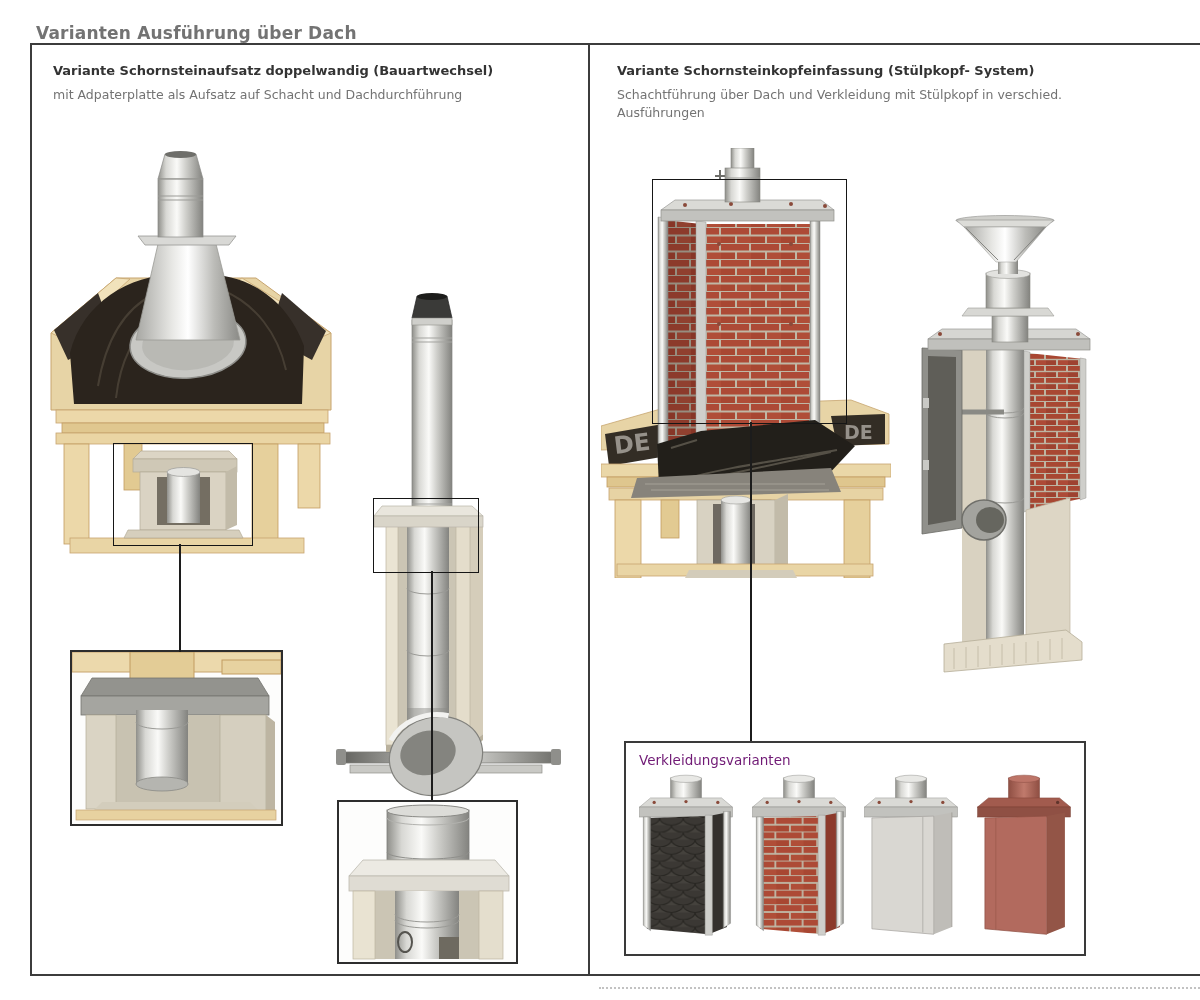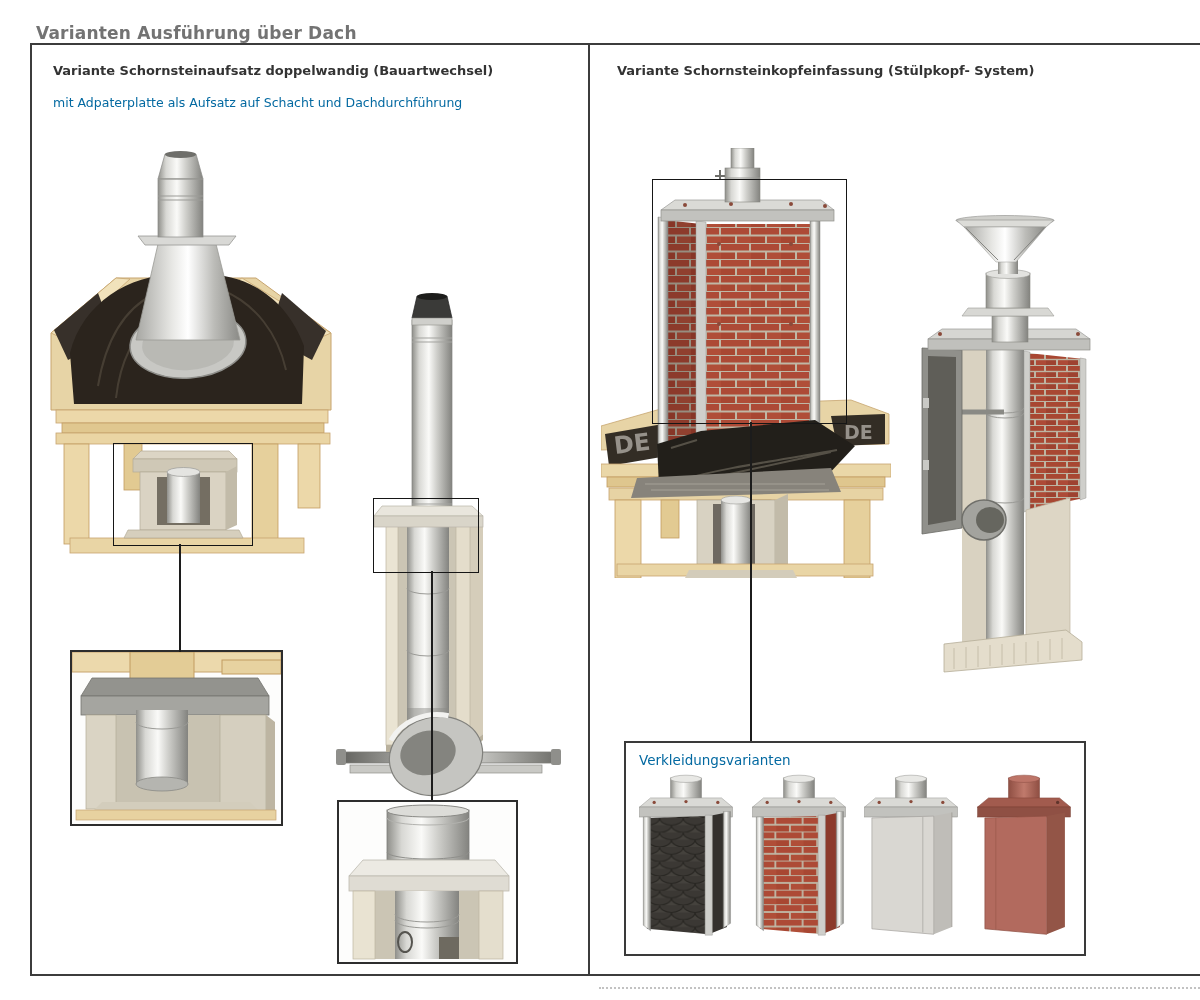--- a/index.html
+++ b/index.html
@@ -4,27 +4,27 @@
 <style>
   html,body{margin:0;padding:0;background:#ffffff;}
   body{width:1200px;height:1000px;position:relative;font-family:"DejaVu Sans","Liberation Sans",sans-serif;overflow:hidden;}
   .page-title{position:absolute;left:36px;top:12px;font-size:17px;font-weight:bold;color:#737373;letter-spacing:.2px;}
   .panel{position:absolute;border:2px solid #3c3c3c;background:#ffffff;box-sizing:border-box;}
   .panel-left{left:30px;top:43px;width:582px;height:933px;}
   .panel-right{left:588px;top:43px;width:676px;height:933px;}
   .panel-header{position:absolute;left:21px;top:18px;}
   .panel-right .panel-header{left:27px;}
   .panel-title{font-size:13px;font-weight:bold;color:#333333;}
-  .panel-subtitle{font-size:12.5px;color:#0369a1;margin-top:16px;line-height:1.45;max-width:500px;}
+  .panel-subtitle{font-size:12.5px;color:#737373;margin-top:8px;line-height:1.45;max-width:500px;}
   .figure{position:absolute;}
   .framed{position:absolute;border:2px solid #2d2d2d;background:#fff;box-sizing:content-box;}
   .callout{position:absolute;border:1px solid #161616;}
   .vline{position:absolute;width:2px;background:#1c1c1c;}
   .variants-box{position:absolute;border:2px solid #3a3a3a;background:#fff;box-sizing:border-box;}
-  .variants-label{font-size:13.5px;color:#0369a1;margin:9px 0 0 13px;}
+  .variants-label{font-size:13.5px;color:#701a75;margin:9px 0 0 13px;}
   .variants-row{display:flex;justify-content:space-between;align-items:flex-end;padding:2px 10px 0 10px;}
   .bottom-rule{position:absolute;left:599px;top:987px;width:601px;border-top:2px dotted #c2c2c2;}
   svg{display:block;}
 </style>
 </head>
 <body>
 
 <svg width="0" height="0" style="position:absolute" aria-hidden="true">
   <defs>
     <linearGradient id="gMetal" x1="0" y1="0" x2="1" y2="0">
@@ -188,20 +188,21 @@
 
   <div class="callout" style="left:81px;top:398px;width:138px;height:101px"></div>
   <div class="vline" style="left:147px;top:499px;height:108px"></div>
   <div class="callout" style="left:341px;top:453px;width:104px;height:73px"></div>
   <div class="vline" style="left:399px;top:526px;height:229px"></div>
 </section>
 
 <section class="panel panel-right">
   <div class="panel-header">
     <div class="panel-title">Variante Schornsteinkopfeinfassung (Stülpkopf- System)</div>
+    <div class="panel-subtitle">Schachtführung über Dach und Verkleidung mit Stülpkopf in verschied. Ausführungen</div>
   </div>
 
   <svg class="figure" style="left:11px;top:103px" width="290" height="430" viewBox="0 0 290 430">
     <rect x="8" y="340" width="274" height="12" fill="#e7d3a4" stroke="#c7a46f" stroke-width="0.8"></rect>
     <rect x="14" y="352" width="26" height="78" fill="#ecd8a9" stroke="#c29c60" stroke-width="0.8"></rect>
     <rect x="243" y="352" width="26" height="78" fill="#e6d09c" stroke="#c29c60" stroke-width="0.8"></rect>
     <rect x="150" y="352" width="20" height="42" fill="#e2ca92" stroke="#c29c60" stroke-width="0.8"></rect>
     <rect x="60" y="352" width="18" height="38" fill="#e2ca92" stroke="#c29c60" stroke-width="0.8"></rect>
     <rect x="96" y="352" width="78" height="72" fill="#d8d2c2" stroke="#b3ab97" stroke-width="0.7"></rect>
     <polygon points="174,352 187,346 187,420 174,424" fill="#c2bba9"></polygon>

